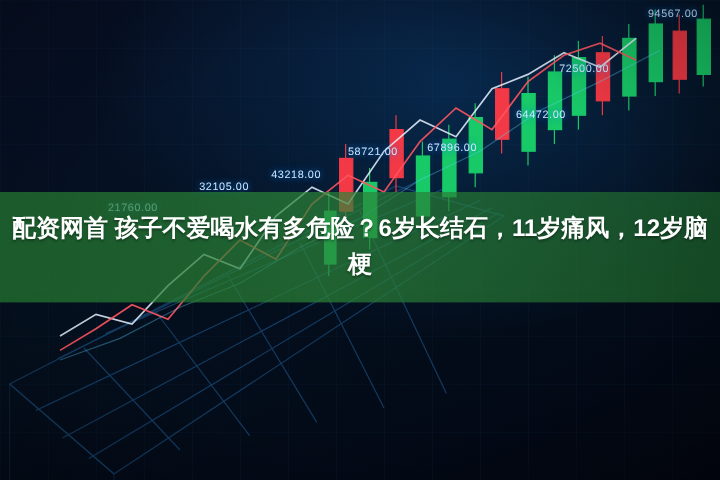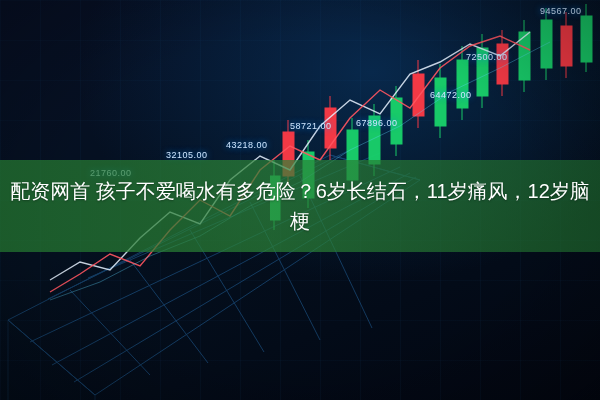--- a/index.html
+++ b/index.html
@@ -37,21 +37,21 @@
     font-family:"Liberation Sans", sans-serif;
   }
   
   .banner{
     position:absolute;left:0;top:160px;width:600px;height:92px;
     background:linear-gradient(90deg, rgba(36,120,48,0.72) 0%, rgba(44,132,55,0.70) 45%, rgba(30,104,44,0.66) 100%);
   }
   .banner-text{
     position:absolute;left:0;top:160px;width:600px;height:92px;
     display:flex;align-items:center;justify-content:center;
-    text-align:center;color:#ffffff;font-size:20px;font-weight:400;
+    text-align:center;color:#ffffff;font-size:20px;font-weight:700;
     line-height:30px;padding:0 8px;box-sizing:border-box;
     font-family:"Liberation Sans", sans-serif;
     text-shadow:0 1px 2px rgba(0,0,0,.35);
   }
   .vignette{
     position:absolute;inset:0;pointer-events:none;
     background:radial-gradient(ellipse 520px 360px at 50% 50%, rgba(0,0,0,0) 45%, rgba(0,0,0,.45) 100%);
   }
 </style>
 </head>

